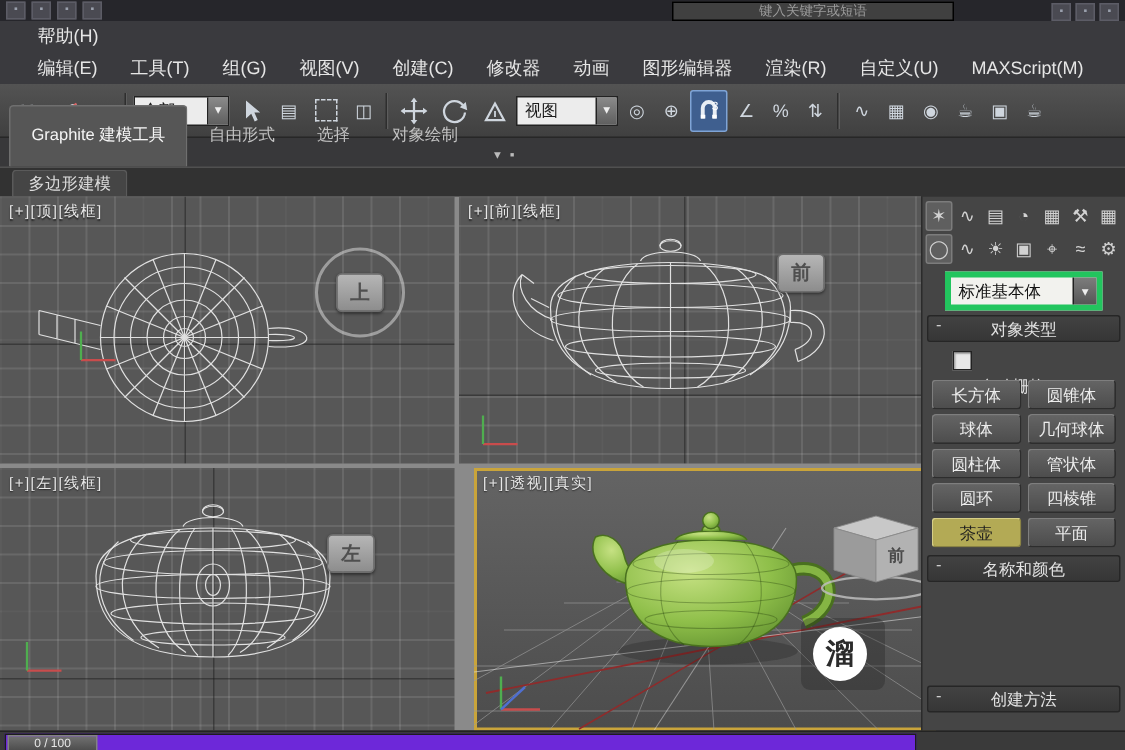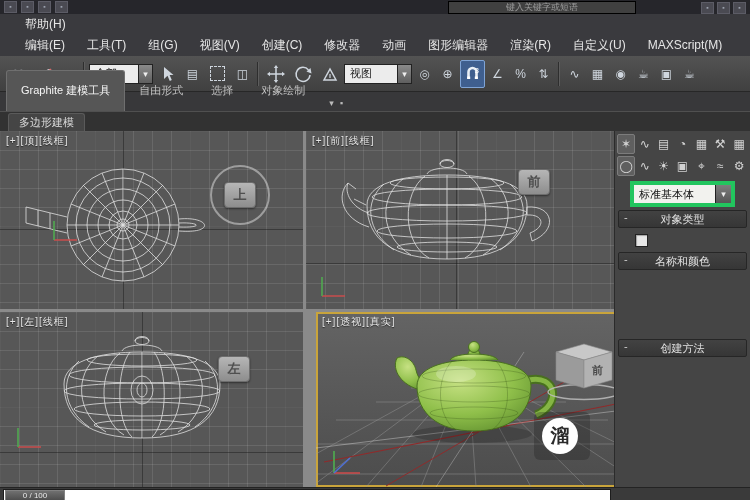--- a/index.html
+++ b/index.html
@@ -109,21 +109,21 @@
   .watermark{position:absolute;left:534px;top:412px;display:flex;align-items:center;gap:9px;
              background:rgba(25,25,25,.28);padding:6px 12px 6px 8px;border-radius:6px;z-index:20;}
   .wm-logo{width:36px;height:36px;border-radius:50%;background:#fff;color:#2b2b2b;font-weight:bold;
            font-size:19px;display:flex;align-items:center;justify-content:center;}
   .wm-title{color:#fff;font-size:21px;font-weight:bold;letter-spacing:3px;line-height:24px;}
   .wm-site{color:#e0e0e0;font-size:10px;letter-spacing:2px;}
 
   
   .statusbar{position:absolute;left:0;top:487px;width:750px;height:13px;background:#3a3a3a;
              border-top:1px solid #232323;display:flex;align-items:center;}
-  .time-track{margin-left:3px;width:606px;height:10px;background:#ffffff;border:1px solid #1d1d1d;
+  .time-track{margin-left:3px;width:606px;height:10px;background:#6d28d9;border:1px solid #1d1d1d;
               position:relative;}
   .time-handle{position:absolute;left:1px;top:0;width:58px;height:9px;
                background:linear-gradient(#707070,#4e4e4e);border:1px solid #828282;
                color:#e8e8e8;font-size:8px;display:flex;align-items:center;justify-content:center;}
   svg{display:block;}
 </style>
 </head>
 <body>
 
 <div>
@@ -521,20 +521,32 @@
       <span class="arr">▾</span>
     </div>
     <div class="rollout">
       <span class="minus">-</span>
       <span>对象类型</span>
     </div>
     <div class="autogrid">
       <span class="checkbox"></span>
       <span class="lbl">自动栅格</span>
     </div>
+    <div class="objgrid">
+      <div class="obj-btn">长方体</div>
+      <div class="obj-btn">圆锥体</div>
+      <div class="obj-btn">球体</div>
+      <div class="obj-btn">几何球体</div>
+      <div class="obj-btn">圆柱体</div>
+      <div class="obj-btn">管状体</div>
+      <div class="obj-btn">圆环</div>
+      <div class="obj-btn">四棱锥</div>
+      <div class="obj-btn active">茶壶</div>
+      <div class="obj-btn">平面</div>
+    </div>
     <div class="rollout">
       <span class="minus">-</span>
       <span>名称和颜色</span>
     </div>
     <div style="height:66px;"></div>
     <div class="rollout">
       <span class="minus">-</span>
       <span>创建方法</span>
     </div>
   </div>

